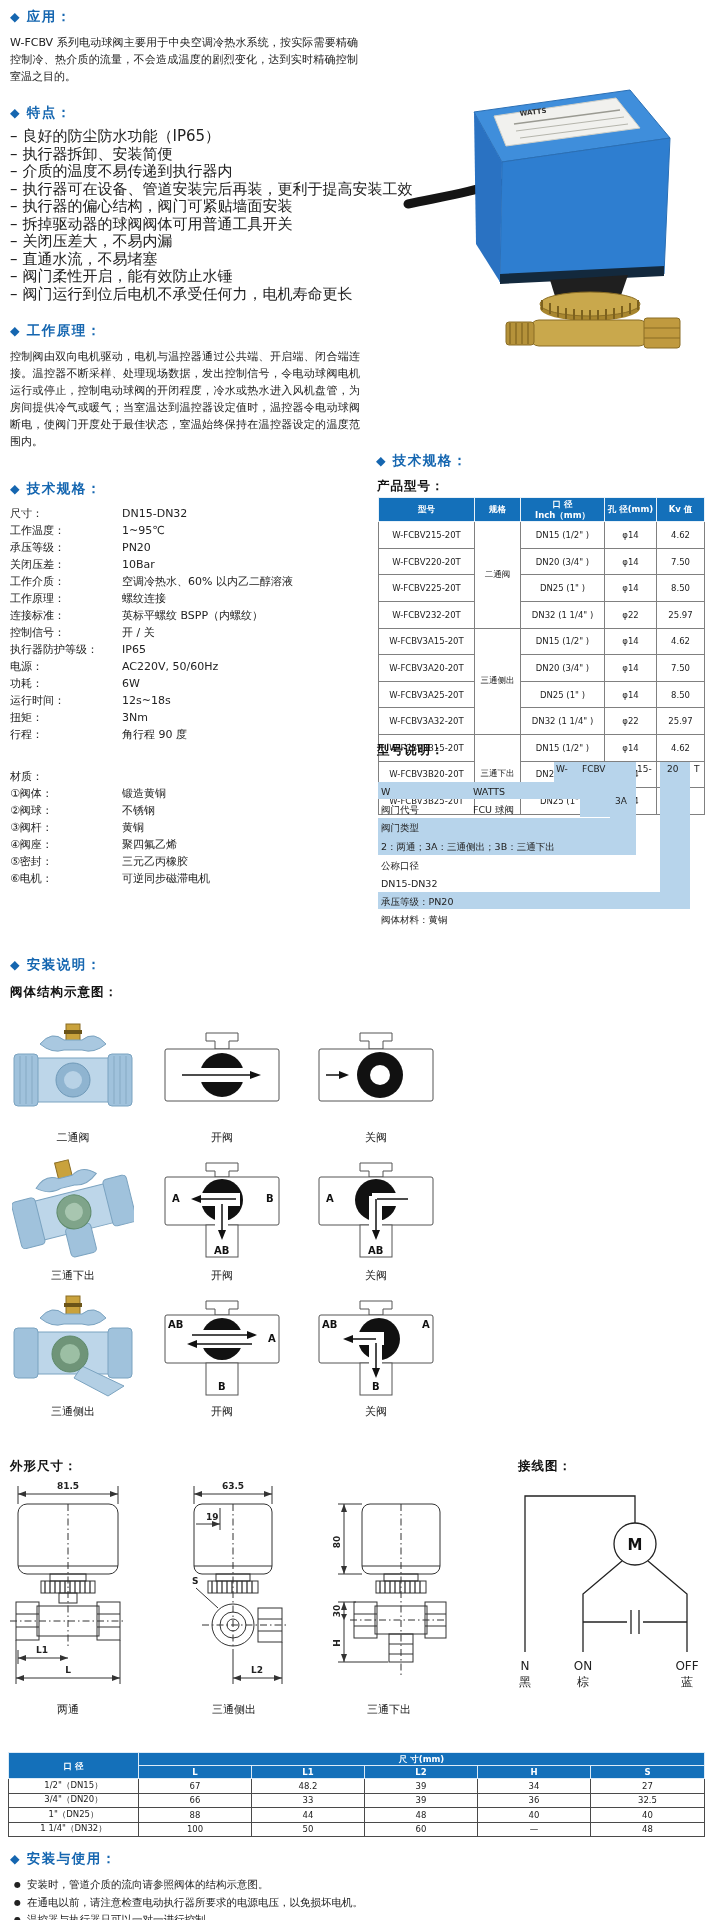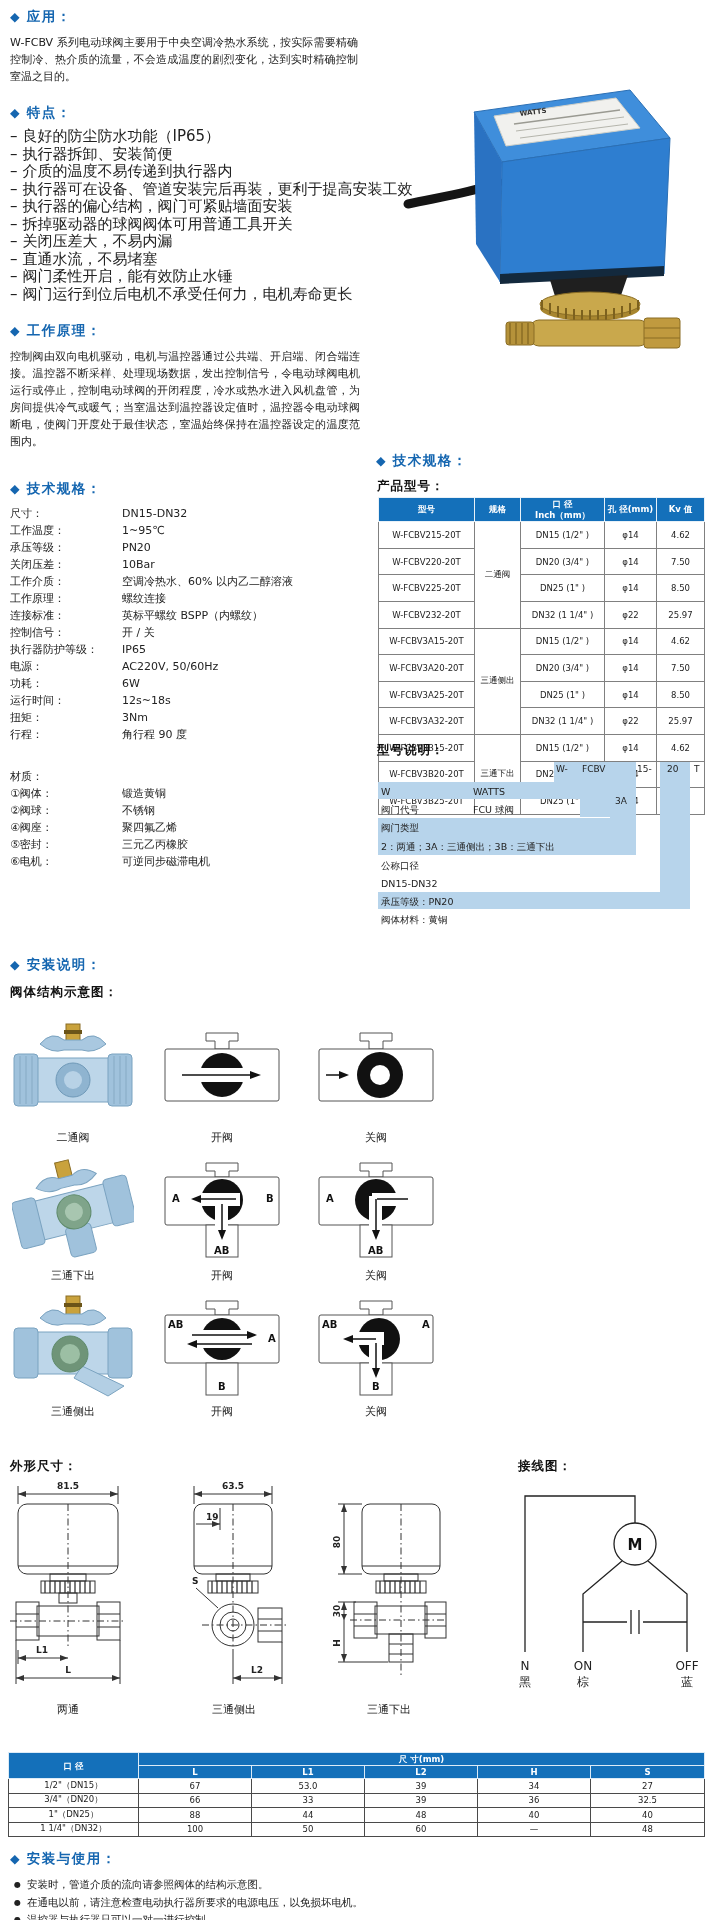--- a/index.html
+++ b/index.html
@@ -122,20 +122,24 @@
       </div>
     <div class="spec-row">
         <span class="lab">①阀体：</span>
         <span>锻造黄铜</span>
       </div>
     <div class="spec-row">
         <span class="lab">②阀球：</span>
         <span>不锈钢</span>
       </div>
     <div class="spec-row">
+        <span class="lab">③阀杆：</span>
+        <span>黄铜</span>
+      </div>
+    <div class="spec-row">
         <span class="lab">④阀座：</span>
         <span>聚四氟乙烯</span>
       </div>
     <div class="spec-row">
         <span class="lab">⑤密封：</span>
         <span>三元乙丙橡胶</span>
       </div>
     <div class="spec-row">
         <span class="lab">⑥电机：</span>
         <span>可逆同步磁滞电机</span>
@@ -595,21 +599,21 @@
         <th>L1</th>
         <th>L2</th>
         <th>H</th>
         <th>S</th>
       </tr>
     </thead>
     <tbody>
       <tr>
           <td>1/2"（DN15）</td>
           <td>67</td>
-          <td>53.0</td>
+          <td>48.2</td>
           <td>39</td>
           <td>34</td>
           <td>27</td>
         </tr>
       <tr>
           <td>3/4"（DN20）</td>
           <td>66</td>
           <td>33</td>
           <td>39</td>
           <td>36</td>

